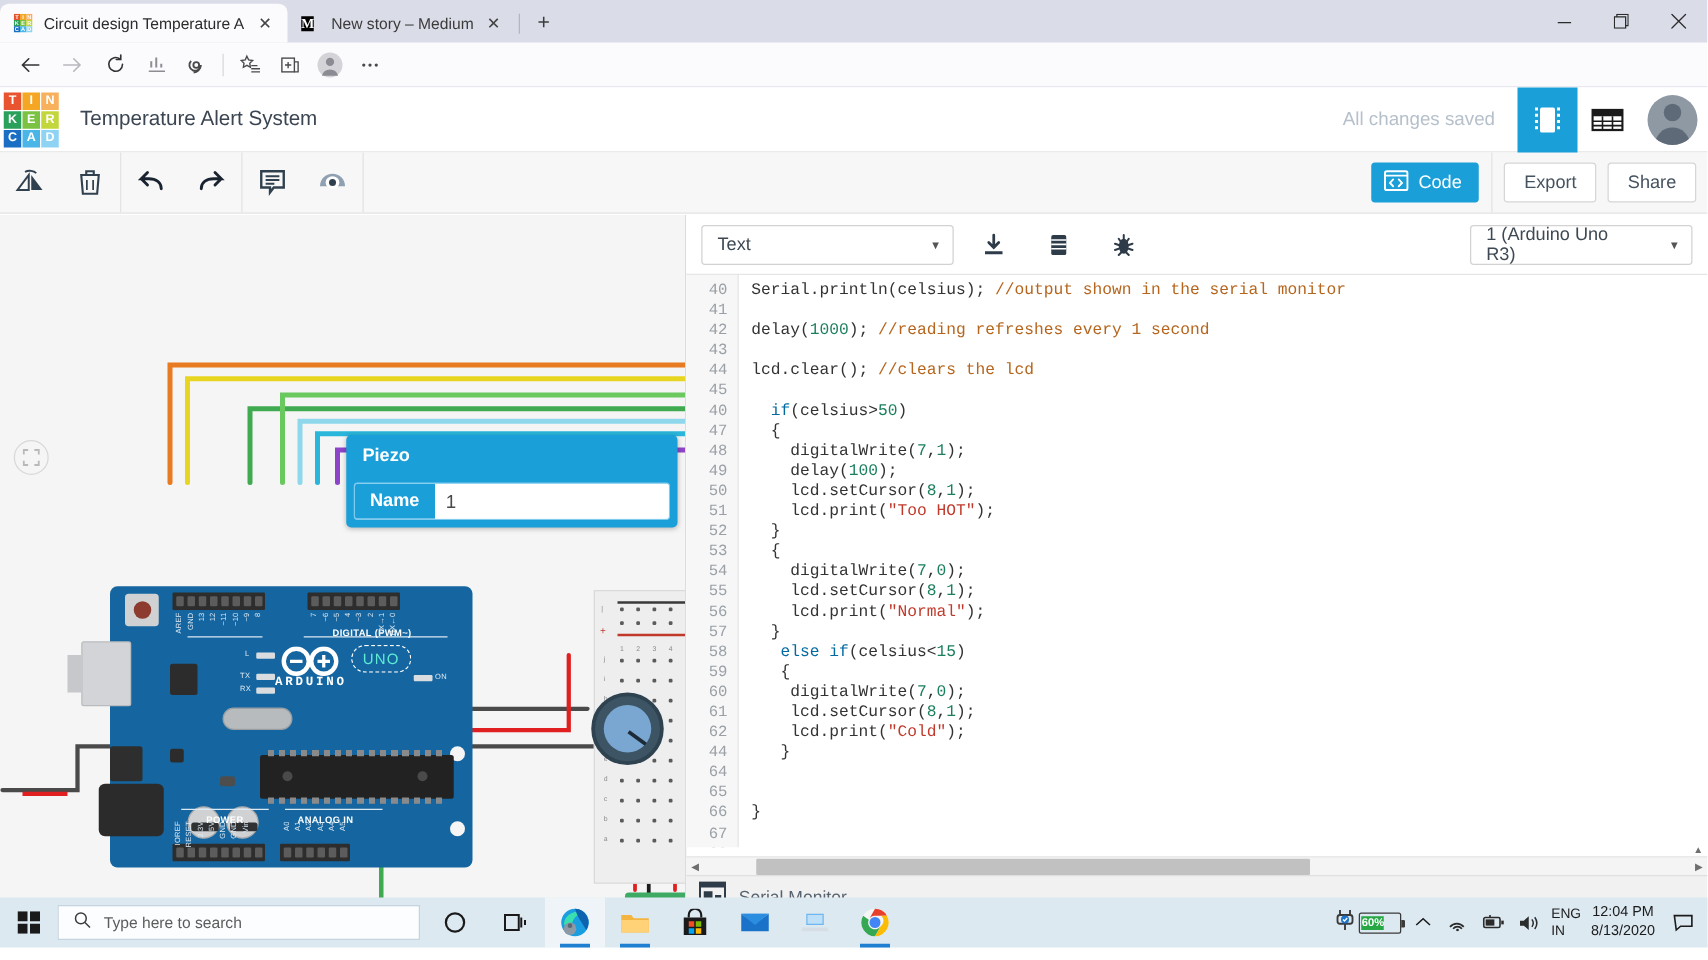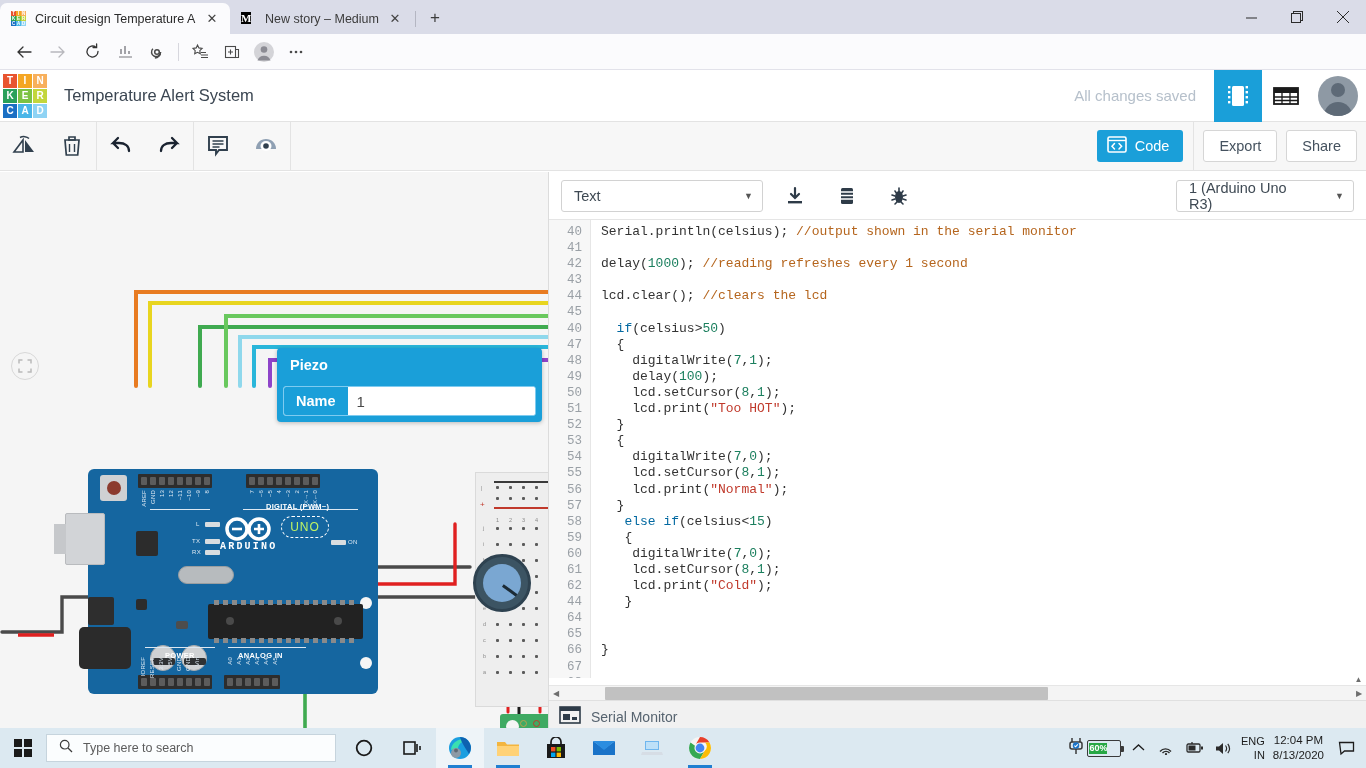--- a/index.html
+++ b/index.html
@@ -178,21 +178,21 @@
   .uno-logo {
     position: absolute; left: 136px; top: 48px; color: #fff; font-size: 17px;
     font-weight: bold; letter-spacing: 2px;
   }
   .ard-word {
     position: absolute; left: 132px; top: 72px; color: #fff; font-size: 10px;
     font-weight: bold; letter-spacing: 2.2px; font-family: "Liberation Mono", monospace;
   }
   .uno-oval {
     position: absolute; left: 193px; top: 47px; width: 48px; height: 22px;
-    border: 1.7px dashed #fff; border-radius: 11px; color: #bef264; font-size: 12px;
+    border: 1.7px dashed #fff; border-radius: 11px; color: #5eead4; font-size: 12px;
     text-align: center; line-height: 20px; letter-spacing: 1px;
   }
   .chip {
     position: absolute; background: #2c2c2c; border-radius: 2px;
   }
   .mcu {
     position: absolute; left: 120px; top: 135px; width: 155px; height: 35px;
     background: #222; border-radius: 2px;
   }
   .mcu::before, .mcu::after {
@@ -375,21 +375,21 @@
   }
   .serialbar {
     position: absolute; left: 0; right: 0; bottom: 0; height: 32px;
     background: #f1f1f1; border-top: 1px solid #e0e0e0; display: flex;
     align-items: center; gap: 10px; padding-left: 10px;
   }
   .serial-lbl { font-size: 14px; color: #56636f; cursor: pointer; }
 
   
   .taskbar {
-    position: absolute; left: 0; bottom: 0; width: 1366px; height: 40px;
+    position: absolute; left: 0; bottom: 10px; width: 1366px; height: 40px;
     background: #dce9f1; display: flex; align-items: center;
   }
   .start-btn {
     width: 46px; height: 40px; display: flex; align-items: center; justify-content: center;
     cursor: pointer;
   }
   .search-box {
     width: 290px; height: 28px; background: #fbfdfe; border: 1px solid #c6d4dd;
     display: flex; align-items: center; gap: 10px; padding-left: 12px; margin-right: 4px;
     cursor: text;
@@ -415,21 +415,21 @@
     background: #3a3a3a; border-radius: 0 1px 1px 0;
   }
   .batt-fill {
     height: 11px; background: #27a844; margin-left: 1.5px; color: #fff;
     font-size: 9px; line-height: 11px; text-align: center; font-weight: bold;
   }
   .tray-icon {
     width: 20px; display: flex; align-items: center; justify-content: center;
     color: #202020; cursor: pointer;
   }
-  .tray-lang { font-size: 11px; color: #1c1c1c; text-align: right; line-height: 14px; cursor: pointer; }
+  .tray-lang { font-size: 11px; color: #1c1c1c; text-align: left; line-height: 14px; cursor: pointer; }
   .tray-clock { font-size: 11.5px; color: #1c1c1c; text-align: center; line-height: 15px; cursor: pointer; }
   .tray-action {
     width: 28px; display: flex; align-items: center; justify-content: center; cursor: pointer;
   }
 </style>
 </head>
 <body>
 
 <div class="browser-tabbar">
   <div class="tab active">

